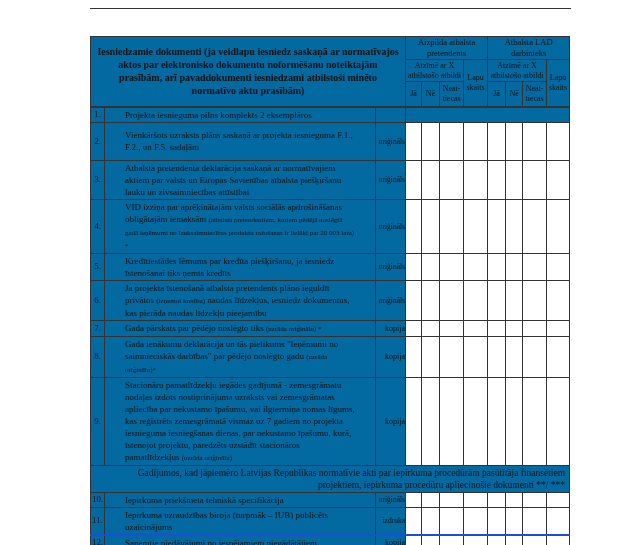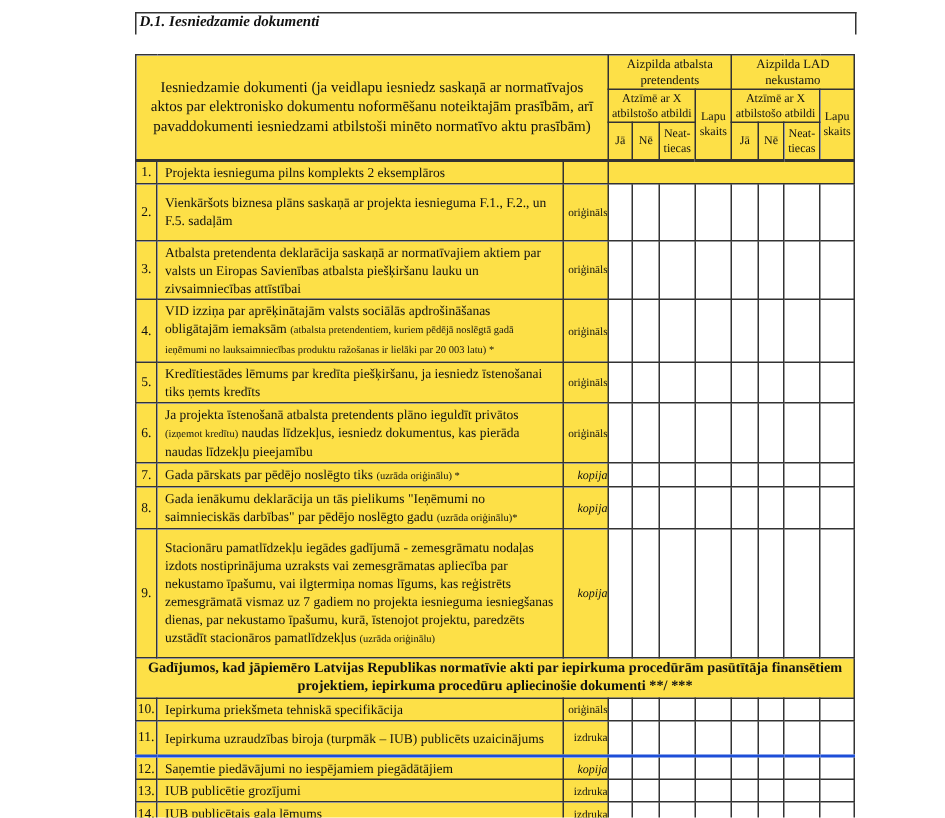--- a/index.html
+++ b/index.html
@@ -8,61 +8,60 @@
     .frame { position: absolute; left: 90px; top: 8px; width: 479px;
              border: 1px solid #333; border-bottom: none; background: #fff; }
     .sec-title { font-size: 11px; font-weight: bold; text-decoration: underline;
                  padding: 1px 2px 0 2px; line-height: 13px; letter-spacing: 0.2px; }
     .sec-sub { font-size: 10px; font-style: italic; font-weight: bold;
                padding: 0 2px 2px 2px; line-height: 12px; }
     table { border-collapse: collapse; table-layout: fixed; width: 479px;
             position: absolute; left: 90px; top: 36px; }
     td, th { border: 1px solid #333; padding: 0; font-size: 9px; line-height: 11px;
              vertical-align: middle; overflow: hidden; }
-    .g { background: #fde047; }
+    .g { background: #0369a1; }
     .w { background: #ffffff; }
     th { font-weight: normal; text-align: center; font-size: 8px; line-height: 10px; }
-    th.big { font-size: 10px; font-weight: normal; line-height: 13px; padding: 4px 6px; }
+    th.big { font-size: 10px; font-weight: bold; line-height: 13px; padding: 4px 6px; }
     th.mid { font-size: 8.5px; line-height: 11px; }
     th.thick { border-bottom: 2px solid #333; }
     td.num { text-align: center; font-size: 9px; }
-    td.doc { padding: 1px 5px; font-size: 9px; line-height: 12px; }
+    td.doc { padding: 1px 20px; font-size: 9px; line-height: 12px; }
     td.typ { text-align: right; font-size: 7.5px; }
-    td.typ.k { font-size: 8px; font-style: italic; }
+    td.typ.k { font-size: 8px; }
     .small { font-size: 7px; }
-    td.section { text-align: center; font-weight: bold; font-size: 9.5px;
+    td.section { text-align: right; font-weight: normal; font-size: 9.5px;
                  line-height: 12px; padding: 1px 4px; }
     tr.thickTop > td { border-top: 2px solid #1d4ed8; }
   </style>
 </head>
 <body>
 
 <div class="frame">
-  <div class="sec-sub">D.1. Iesniedzamie dokumenti</div>
 </div>
 
 <table>
   <colgroup>
     <col style="width:14px">
     <col style="width:271px">
     <col style="width:30px">
     <col style="width:16px">
     <col style="width:18px">
     <col style="width:24px">
     <col style="width:24px">
     <col style="width:18px">
     <col style="width:17px">
     <col style="width:24px">
     <col style="width:23px">
   </colgroup>
   <thead>
     <tr style="height:20px">
       <th class="g big thick" colspan="3" rowspan="3">Iesniedzamie dokumenti (ja veidlapu iesniedz saskaņā ar normatīvajos aktos par elektronisko dokumentu noformēšanu noteiktajām prasībām, arī pavaddokumenti iesniedzami atbilstoši minēto normatīvo aktu prasībām)</th>
       <th class="g mid" colspan="4">Aizpilda atbalsta pretendents</th>
-      <th class="g mid" colspan="4">Aizpilda LAD nekustamo</th>
+      <th class="g mid" colspan="4">Atbalsta LAD darbinieks</th>
     </tr>
     <tr style="height:22px">
       <th class="g" colspan="3">Atzīmē ar X atbilstošo atbildi</th>
       <th class="g thick" rowspan="2">Lapu skaits</th>
       <th class="g" colspan="3">Atzīmē ar X atbilstošo atbildi</th>
       <th class="g thick" rowspan="2">Lapu skaits</th>
     </tr>
     <tr style="height:25px">
       <th class="g thick">Jā</th>
       <th class="g thick">Nē</th>
@@ -76,21 +75,21 @@
 
     <tr style="height:14px">
       <td class="g num">1.</td>
       <td class="g doc">Projekta iesnieguma pilns komplekts 2 eksemplāros</td>
       <td class="g typ"></td>
       <td class="g" colspan="8"></td>
     </tr>
 
     <tr style="height:38px">
       <td class="g num">2.</td>
-      <td class="g doc">Vienkāršots biznesa plāns saskaņā ar projekta iesnieguma F.1., F.2., un  F.5. sadaļām</td>
+      <td class="g doc">Vienkāršots uzraksts plāns saskaņā ar projekta iesnieguma F.1., F.2., un  F.5. sadaļām</td>
       <td class="g typ">oriģināls</td>
       <td class="w"></td>
       <td class="w"></td>
       <td class="w"></td>
       <td class="w"></td>
       <td class="w"></td>
       <td class="w"></td>
       <td class="w"></td>
       <td class="w"></td>
     </tr>

